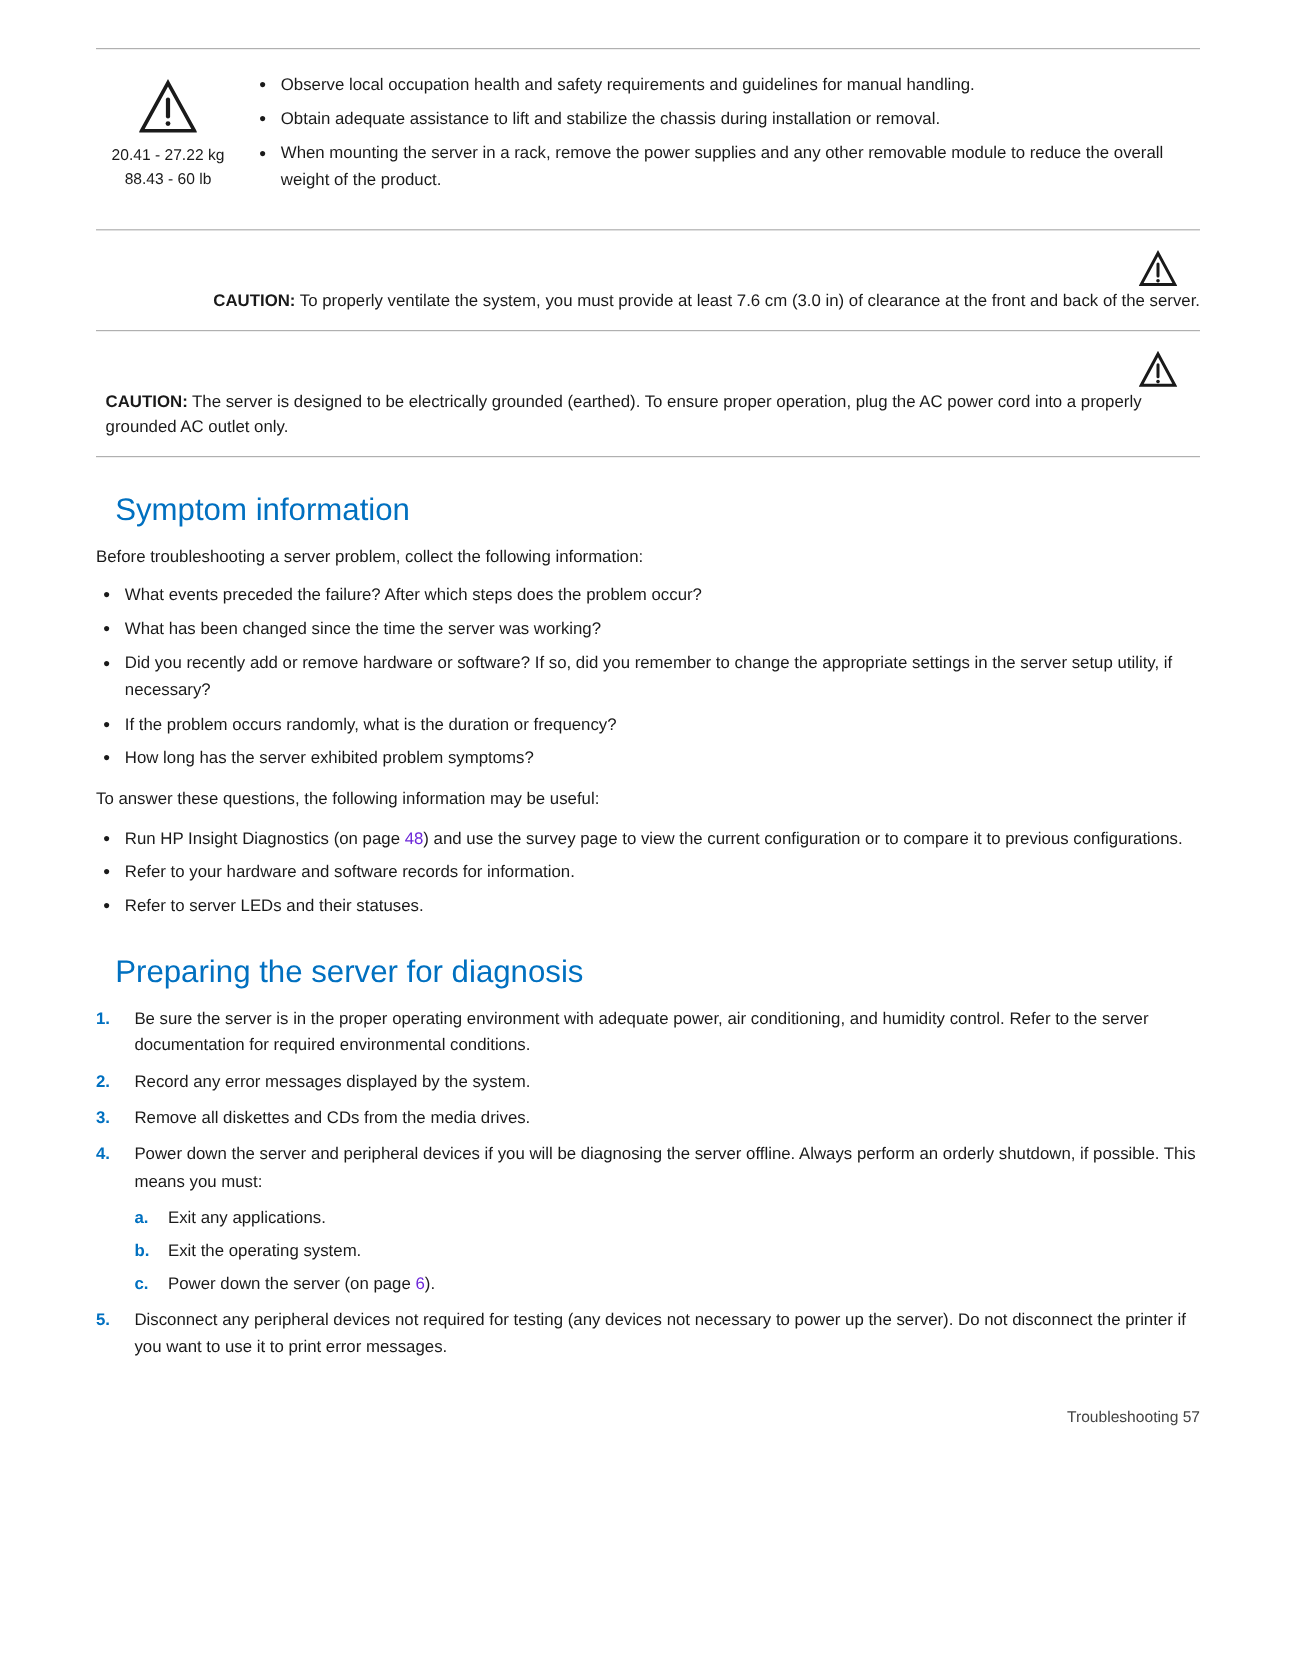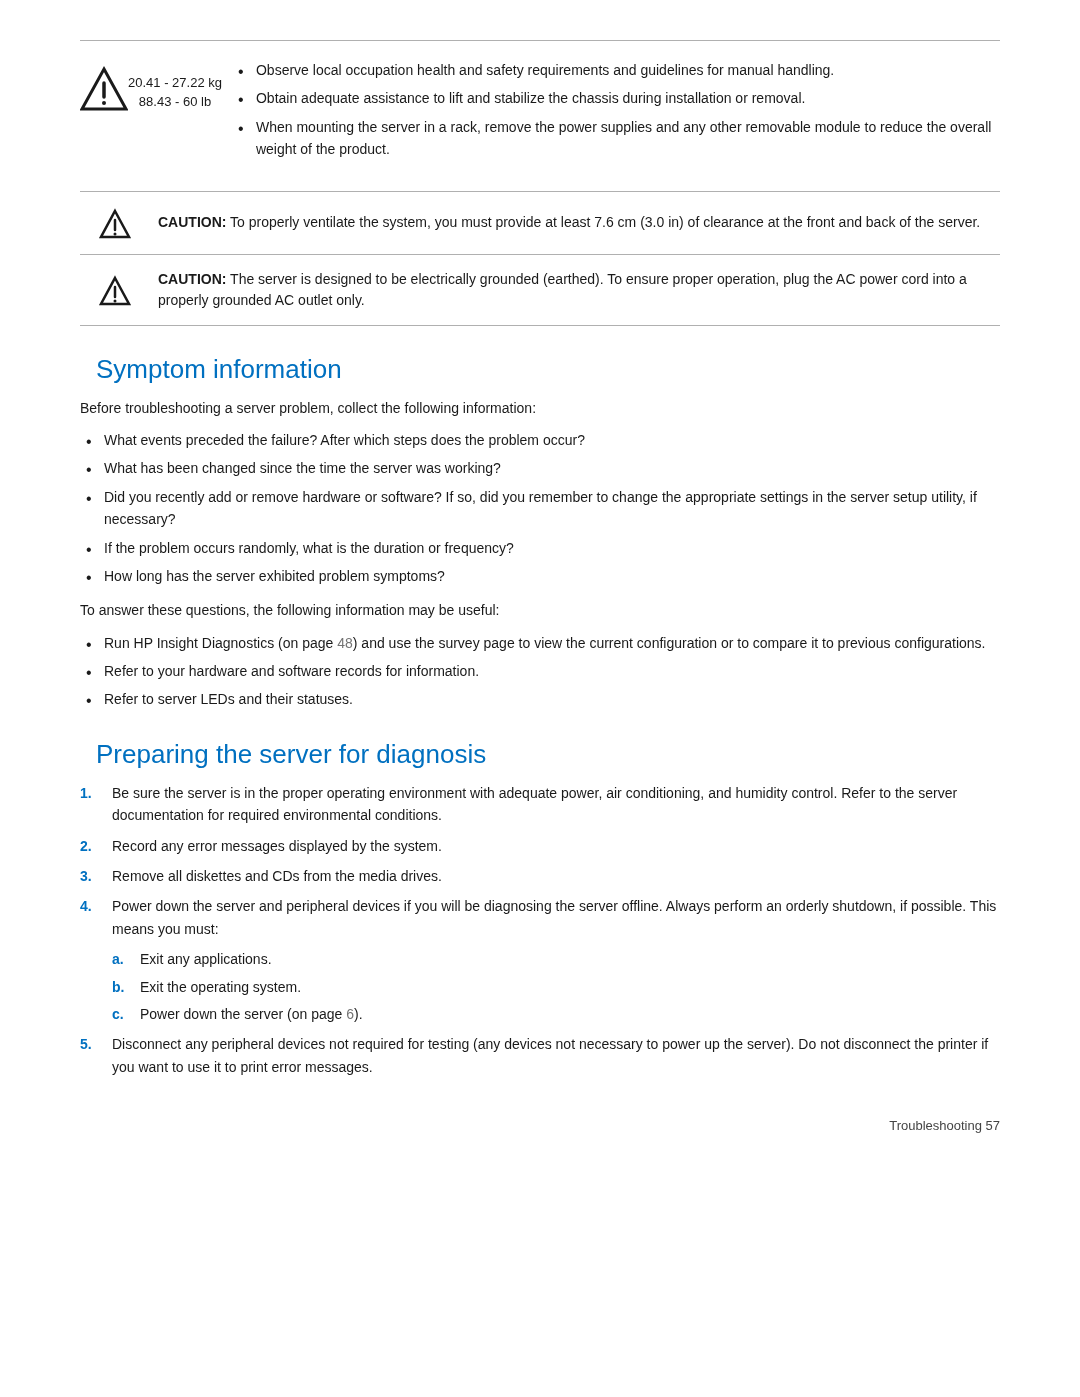--- a/index.html
+++ b/index.html
@@ -28,21 +28,21 @@
       padding: 18px 0 18px 0;
       display: flex;
       flex-direction: row;
       align-items: flex-start;
       gap: 0;
     }
 
     .warning-icon-col {
       min-width: 120px;
       display: flex;
-      flex-direction: row;
+      flex-direction: column;
       align-items: center;
       padding-top: 6px;
     }
 
     .warning-icon {
       width: 48px;
       height: 48px;
     }
 
     .weight-text {
@@ -59,22 +59,22 @@
     }
 
     .warning-bold {
       font-weight: bold;
     }
 
     .caution-section {
       border-bottom: 1.5px solid #b0b0b0;
       padding: 14px 0 14px 0;
       display: flex;
-      flex-direction: row;
-      align-items: center;
+      flex-direction: column;
+      align-items: flex-end;
       gap: 0;
     }
 
     .caution-icon-col {
       min-width: 70px;
       display: flex;
       align-items: flex-start;
       justify-content: center;
       padding-top: 2px;
     }
@@ -124,21 +124,21 @@
     ul.bullet-list li::before {
       content: "•";
       position: absolute;
       left: 6px;
       top: 0;
       color: #1a1a1a;
       font-size: 16px;
     }
 
     .link-blue {
-      color: #737373;
+      color: #6d28d9;
       text-decoration: none;
     }
 
     ol.numbered-list {
       list-style: none;
       margin: 0 0 12px 0;
       padding: 0;
       counter-reset: main-counter;
     }
 

